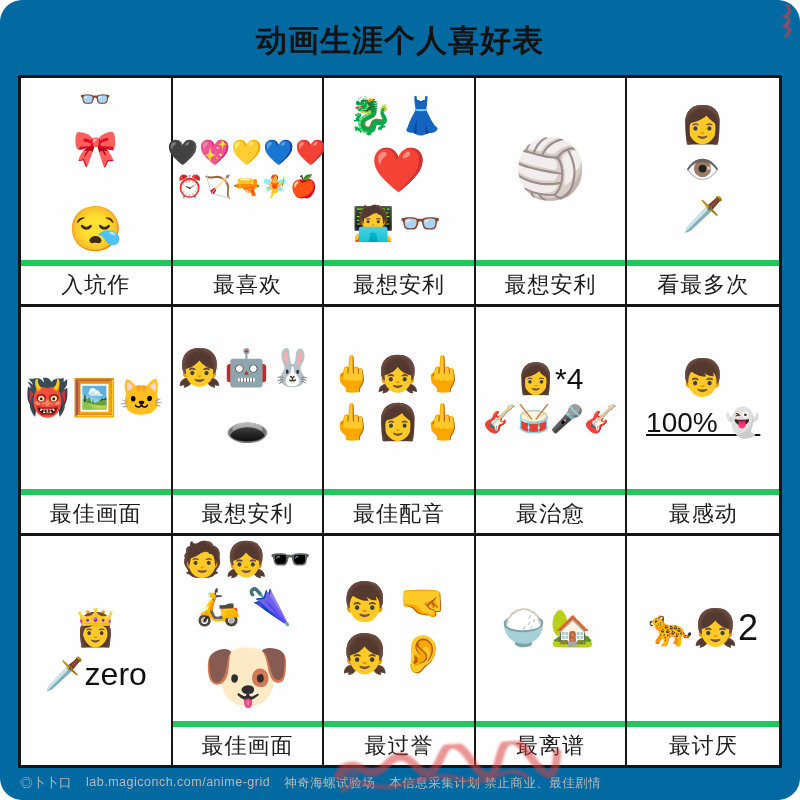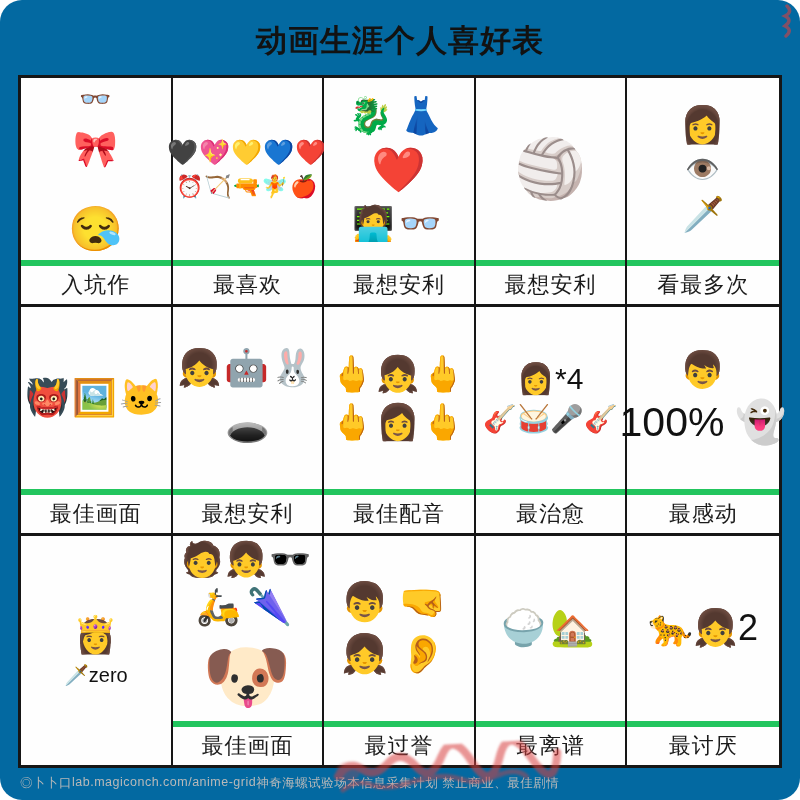--- a/index.html
+++ b/index.html
@@ -29,21 +29,21 @@
   .emoji-line{
     line-height:1.12;text-align:center;white-space:nowrap;color:#111;
   }
   .cell-label{
     flex:0 0 38px;height:38px;border-top:6px solid #22c55e;
     display:flex;align-items:center;justify-content:center;
     font-size:22px;color:#1b1b1b;letter-spacing:1px;
   }
   .footer{
     position:absolute;left:20px;top:775px;font-size:12.5px;color:#b9b9b9;
-    letter-spacing:.5px;white-space:nowrap;display:flex;
+    letter-spacing:.5px;white-space:nowrap;display:flex;gap:14px;
   }
   .red-wm{position:absolute;pointer-events:none;}
   #wm-main{left:332px;top:744px;width:250px;height:52px;transform:rotate(-3deg);opacity:.55;filter:blur(1.2px);}
   #wm-corner{left:778px;top:4px;width:18px;height:34px;opacity:.6;filter:blur(.6px);}
 </style>
 </head>
 <body>
 
 <div id="app">
 
@@ -110,28 +110,28 @@
       <div class="cell">
         <div class="cell-content">
           <div class="emoji-line" style="font-size: 30px;">👩*4</div>
           <div class="emoji-line" style="font-size: 27px;">🎸🥁🎤🎸</div>
         </div>
         <div class="cell-label">最治愈</div>
       </div>
       <div class="cell col-last">
         <div class="cell-content">
           <div class="emoji-line" style="font-size: 36px;">👦</div>
-          <div class="emoji-line" style="font-size: 41px;">100% 👻</div>
+          <div class="emoji-line" style="font-size: 28px; text-decoration: underline;">100% 👻</div>
         </div>
         <div class="cell-label">最感动</div>
       </div>
       <div class="cell row-last">
         <div class="cell-content">
           <div class="emoji-line" style="font-size: 36px;">👸</div>
-          <div class="emoji-line" style="font-size: 20px;">🗡️zero</div>
+          <div class="emoji-line" style="font-size: 32px;">🗡️zero</div>
         </div>
       </div>
       <div class="cell row-last">
         <div class="cell-content">
           <div class="emoji-line" style="font-size: 34px; letter-spacing: 2px;">🧑👧🕶️</div>
           <div class="emoji-line" style="font-size: 36px; letter-spacing: 6px;">🛵🌂</div>
           <div class="emoji-line" style="font-size: 72px;">🐶</div>
         </div>
         <div class="cell-label">最佳画面</div>
       </div>

